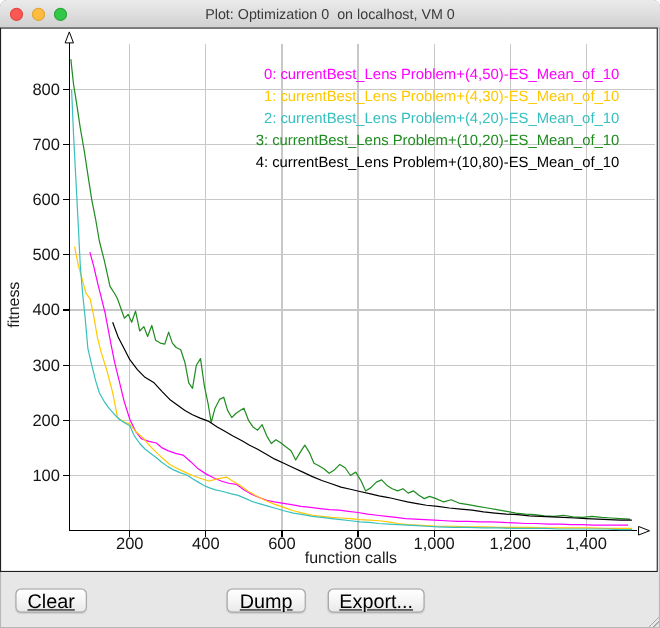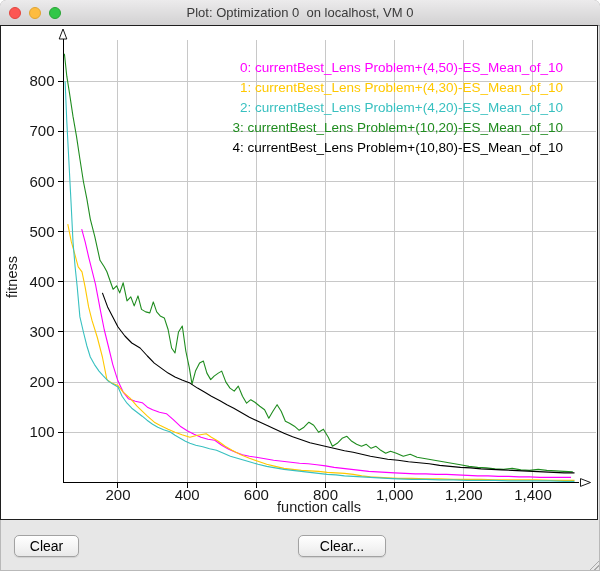--- a/index.html
+++ b/index.html
@@ -17,22 +17,22 @@
   .tl-green{left:49px;background:#33c748;border:1px solid #2aa436;}
   .panel{position:absolute;top:25px;left:0;width:596px;height:493px;background:#ffffff;
          border:1px solid #1f1f1f;}
   svg{display:block;}
   .leg{font-size:13.5px;}
   .axlab{font-size:14.5px;fill:#1a1a1a;}
   .tick{font-size:15px;fill:#161616;}
   .btn{position:absolute;top:535px;height:22px;box-sizing:border-box;
        border:1px solid #a2a2a2;border-radius:5px;
        background:linear-gradient(#ffffff,#f4f4f4 55%,#e9e9e9);
-       font-family:"Liberation Sans",sans-serif;font-size:14px;color:#000;
-       box-shadow:0 1px 1px rgba(0,0,0,0.10);cursor:default;}
+       font-family:"Liberation Sans",sans-serif;font-size:18px;color:#000;
+       box-shadow:0 1px 1px rgba(0,0,0,0.10);cursor:default;text-decoration:underline;}
   .grip{position:absolute;right:1px;bottom:1px;width:11px;height:11px;
         background:linear-gradient(135deg,transparent 55%,#a9a9a9 55%,#a9a9a9 63%,transparent 63%,transparent 75%,#a9a9a9 75%,#a9a9a9 83%,transparent 83%);}
 </style>
 </head>
 <body>
 
 <div class="window">
 
   <div class="titlebar">
     <span class="tl tl-red"></span>
@@ -108,16 +108,17 @@
         <text class="leg" x="562" y="66" text-anchor="end" fill="#ffc800">1: currentBest_Lens Problem+(4,30)-ES_Mean_of_10</text>
         <text class="leg" x="562" y="86" text-anchor="end" fill="#38c0c0">2: currentBest_Lens Problem+(4,20)-ES_Mean_of_10</text>
         <text class="leg" x="562" y="106" text-anchor="end" fill="#1f8c1f">3: currentBest_Lens Problem+(10,20)-ES_Mean_of_10</text>
         <text class="leg" x="562" y="126" text-anchor="end" fill="#000000">4: currentBest_Lens Problem+(10,80)-ES_Mean_of_10</text>
         <text class="axlab" x="16" y="251" text-anchor="middle" transform="rotate(-90 16 251)">fitness</text>
         <text class="axlab" x="318" y="486" text-anchor="middle">function calls</text>
       </svg>
   </div>
 
   <button class="btn" style="left:14px;width:65px;">Clear</button>
-  <button class="btn" style="left:298px;width:88px;">Clear...</button>
+  <button class="btn" style="left:206px;width:72px;">Dump</button>
+  <button class="btn" style="left:298px;width:88px;">Export...</button>
 
   <div class="grip"></div>
 </div>
 
 </body></html>

